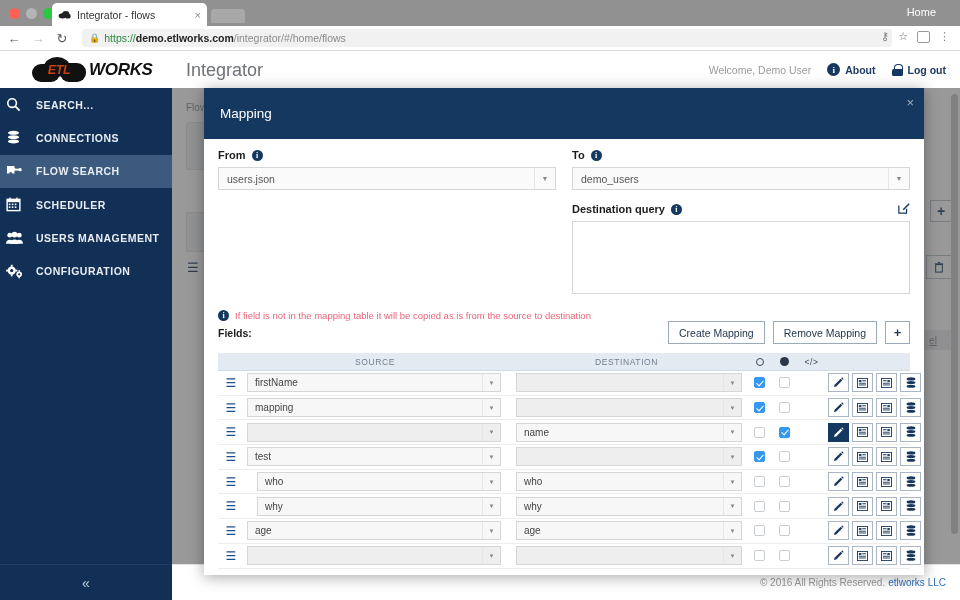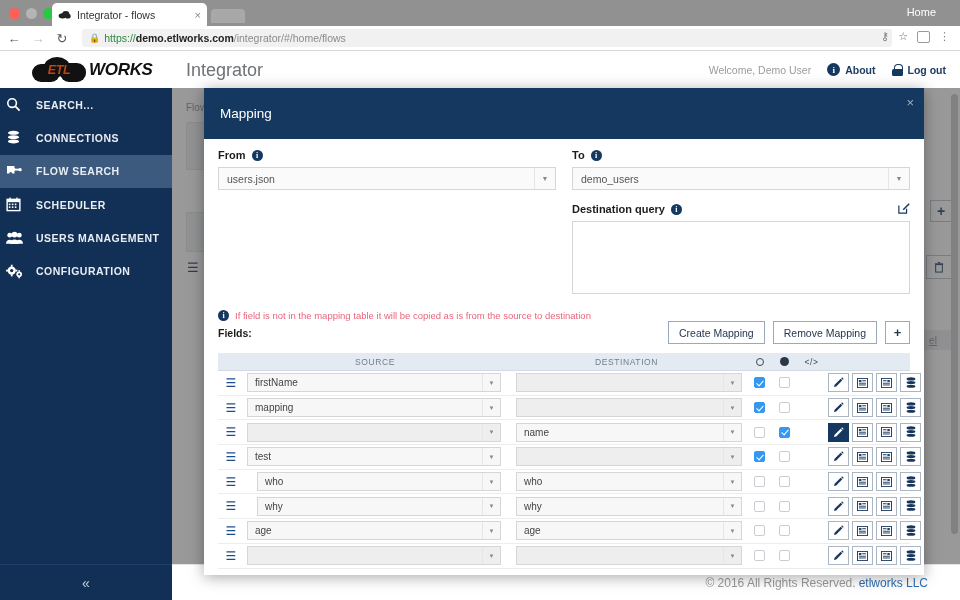--- a/index.html
+++ b/index.html
@@ -197,21 +197,21 @@
   .overlay {
     position: absolute; top: 88px; left: 172px; width: 788px; height: 476px;
     background: rgba(70,70,70,0.55);
   }
 
   
   .app-footer {
     position: absolute; left: 172px; bottom: 0; width: 788px; height: 36px;
     background: #fff; border-top: 1px solid #e4e4e4;
     display: flex; align-items: center; justify-content: flex-end;
-    padding-right: 32px; font-size: 12px; color: #9a9a9a;
+    padding-right: 14px; font-size: 10px; color: #9a9a9a;
   }
   .footer-link { color: #2f6fb5; margin-left: 3px; }
 
   
   .modal {
     position: absolute; left: 204px; top: 88px; width: 720px; height: 487px;
     background: #fff; box-shadow: 0 2px 14px rgba(0,0,0,.35);
     overflow: hidden;
   }
   .modal-header {

